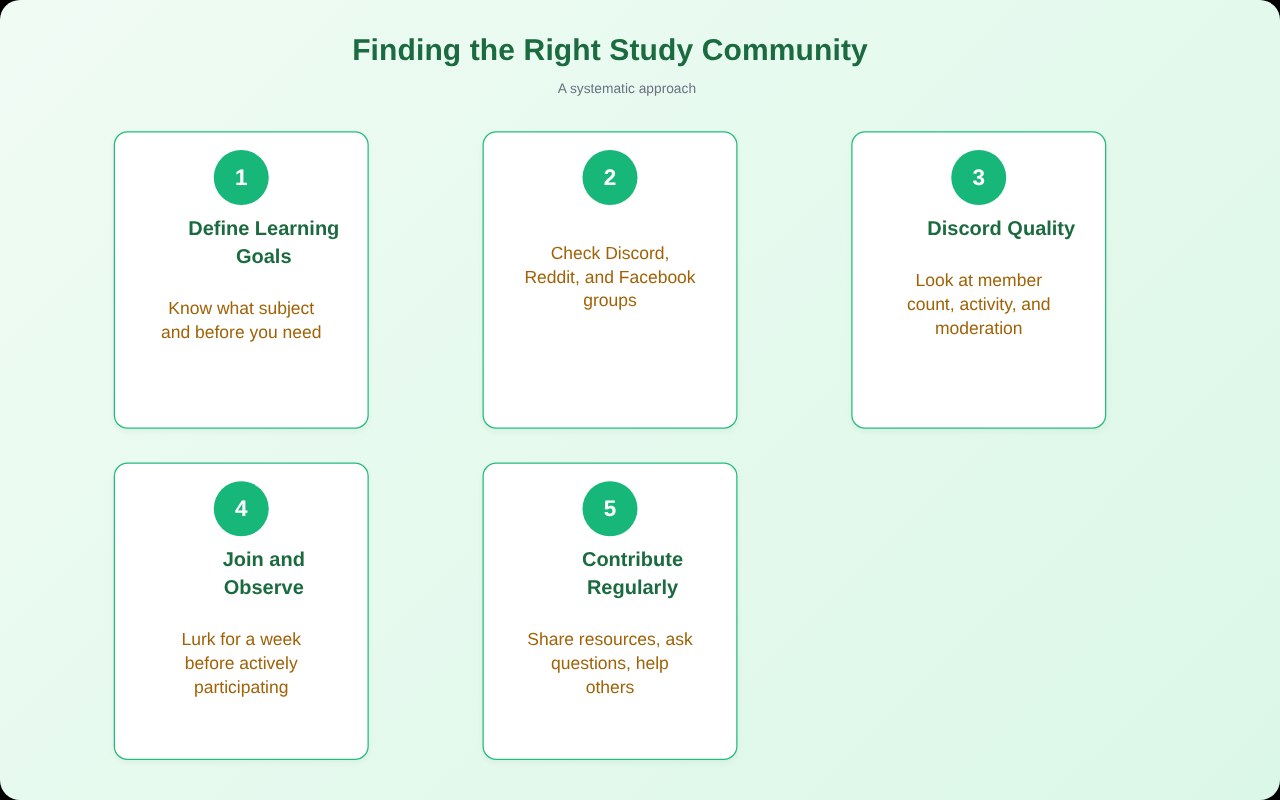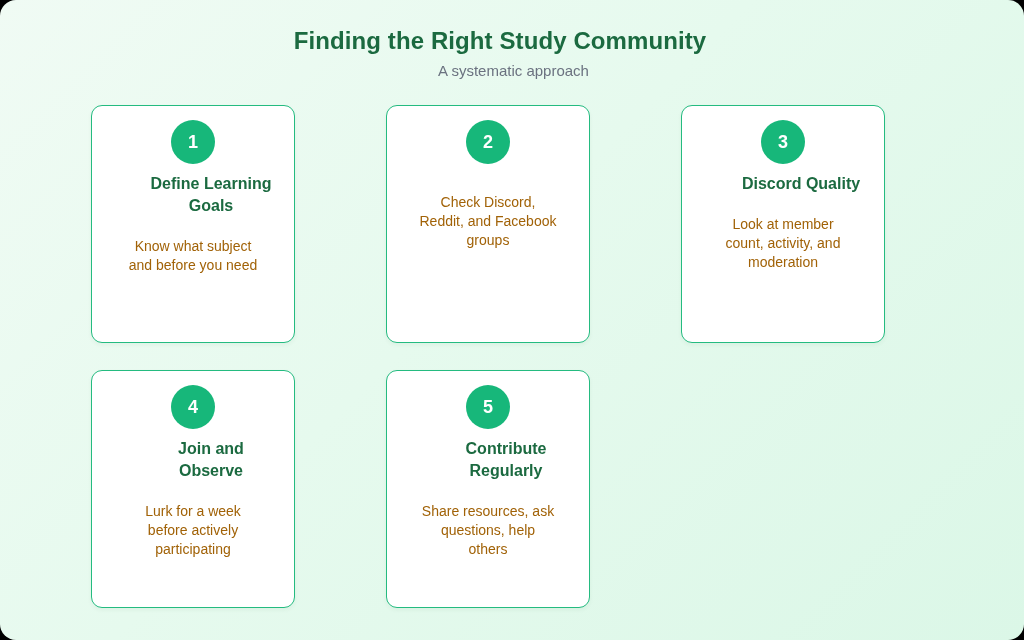--- a/index.html
+++ b/index.html
@@ -12,34 +12,34 @@
     position: relative;
     width: 1024px;
     height: 640px;
     border-radius: 16px;
     overflow: hidden;
     background: linear-gradient(135deg, #f0fbf4 0%, #e6faee 45%, #dbf7e7 100%);
   }
   .header {
     position: absolute;
     top: 27px;
-    left: 16px;
+    left: 4px;
     width: 968px;
     text-align: center;
   }
   .page-title {
     font-size: 24px;
     line-height: 28px;
     font-weight: 700;
     color: #1b6a40;
     letter-spacing: 0.1px;
   }
   .page-subtitle {
     margin-top: 7px;
-    font-size: 15px;
+    font-size: 11px;
     line-height: 18px;
     font-weight: 400;
     color: #6b7280;
     padding-left: 27px;
   }
   .cards {
     position: absolute;
     left: 91px;
     top: 105px;
     display: grid;

